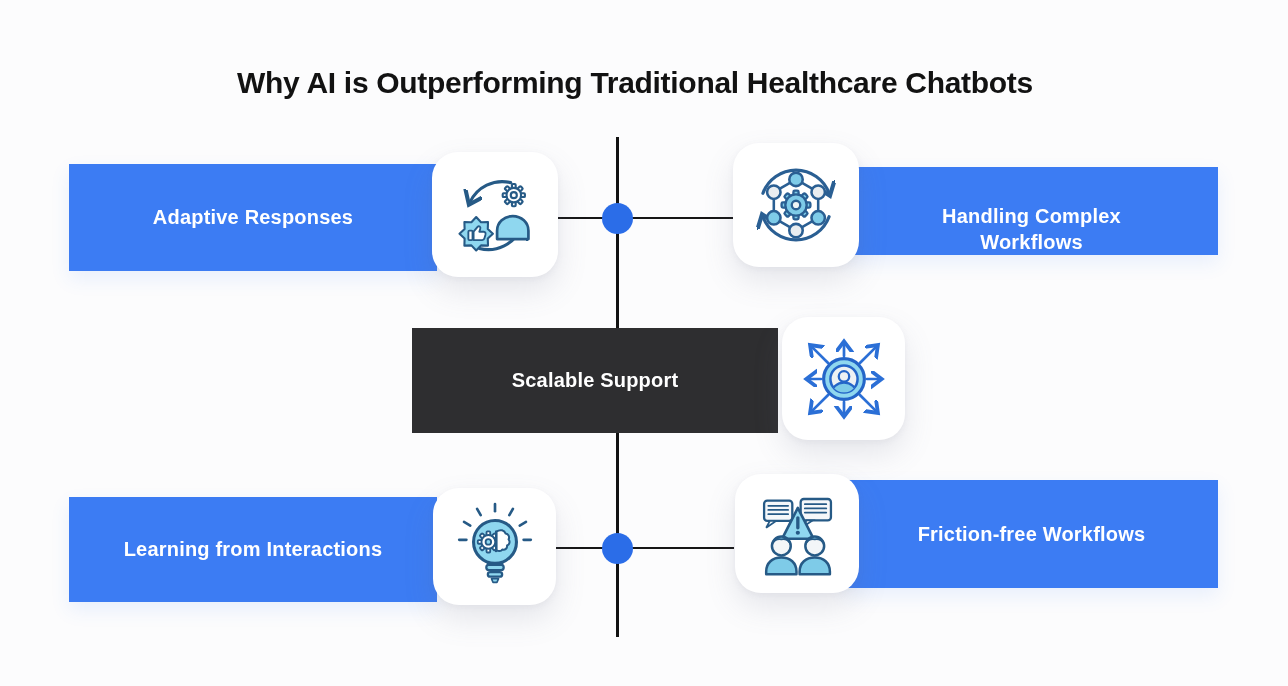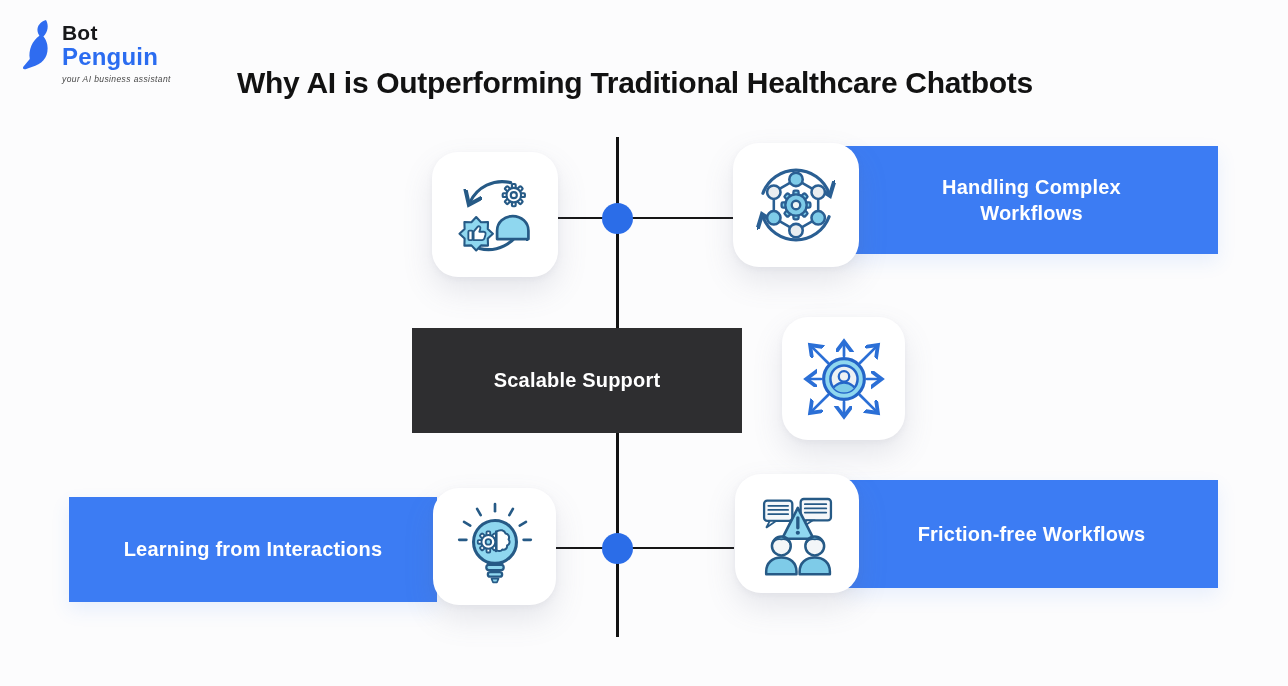--- a/index.html
+++ b/index.html
@@ -36,62 +36,55 @@
   .node.n2{left:602px;top:532.5px;}
   
   .bar{
     position:absolute;display:flex;align-items:center;justify-content:center;
     color:#fff;font-size:20px;font-weight:700;letter-spacing:.2px;text-align:center;
     z-index:2;
   }
   .bar.blue{background:#3c7cf3;box-shadow:0 8px 18px rgba(60,124,243,.10);}
   .bar.dark{background:#2e2e30;}
   .bar.adaptive{left:69px;top:164px;width:368px;height:107px;}
-  .bar.workflows{left:845px;top:146px;width:373px;height:108px;}
+  .bar.workflows{left:845px;top:167px;width:373px;height:88px;align-items:flex-end;}
   .bar.workflows .bar-label{max-width:250px;line-height:1.3;}
-  .bar.scalable{left:412px;top:328px;width:330px;height:105px;z-index:3;}
+  .bar.scalable{left:412px;top:328px;width:366px;height:105px;z-index:3;}
   .bar.learning{left:69px;top:497px;width:368px;height:105px;}
   .bar.escalation{left:845px;top:480px;width:373px;height:108px;}
   
   .card{
     position:absolute;background:#ffffff;border-radius:26px;
     box-shadow:0 14px 30px rgba(110,120,140,.16), 0 2px 6px rgba(110,120,140,.08);
     display:flex;align-items:center;justify-content:center;z-index:4;
   }
   .card.c1{left:432px;top:152px;width:126px;height:125px;}
   .card.c2{left:733px;top:143px;width:126px;height:124px;}
   .card.c3{left:782px;top:317px;width:123px;height:123px;}
   .card.c4{left:433px;top:488px;width:123px;height:117px;}
   .card.c5{left:735px;top:474px;width:124px;height:119px;}
   .card svg{display:block;}
 </style>
 </head>
 <body>
 
 <div class="canvas">
 
-  <div class="logo">
-    <svg class="logo-mark" viewBox="0 0 40 56">
-      <path d="M28 1 c-6 2 -9 6 -8.5 11 c.3 2 .9 3.2 1.9 4.7 c-7 5 -11.2 14 -9.6 23.3 l-6.3 7.6 c-1.6 2 .4 3.2 2 2.6 l9.8 -3.4 c9 -3.1 13.6 -11.2 12 -21 c-.6 -3.4 -1.9 -6 -3.9 -8.4 c4.6 -4.2 5.6 -11.2 2.6 -16.4 z" fill="#2f6cf0"></path>
-    </svg>
-    <div class="logo-text">
-      <div class="logo-bot">Bot</div>
-      <div class="logo-penguin">Penguin</div>
-      <div class="logo-tag">your AI business assistant</div>
-    </div>
-  </div>
 
   <div class="title">Why AI is Outperforming Traditional Healthcare Chatbots</div>
 
   <div class="vline"></div>
   <div class="hline r1"></div>
   <div class="hline r2"></div>
   <div class="node n1"></div>
   <div class="node n2"></div>
 
+  <div class="bar blue adaptive">
+    <span class="bar-label">Adaptive Responses</span>
+  </div>
   <div class="bar blue workflows">
     <span class="bar-label">Handling Complex Workflows</span>
   </div>
   <div class="bar dark scalable">
     <span class="bar-label">Scalable Support</span>
   </div>
   <div class="bar blue learning">
     <span class="bar-label">Learning from Interactions</span>
   </div>
   <div class="bar blue escalation">

